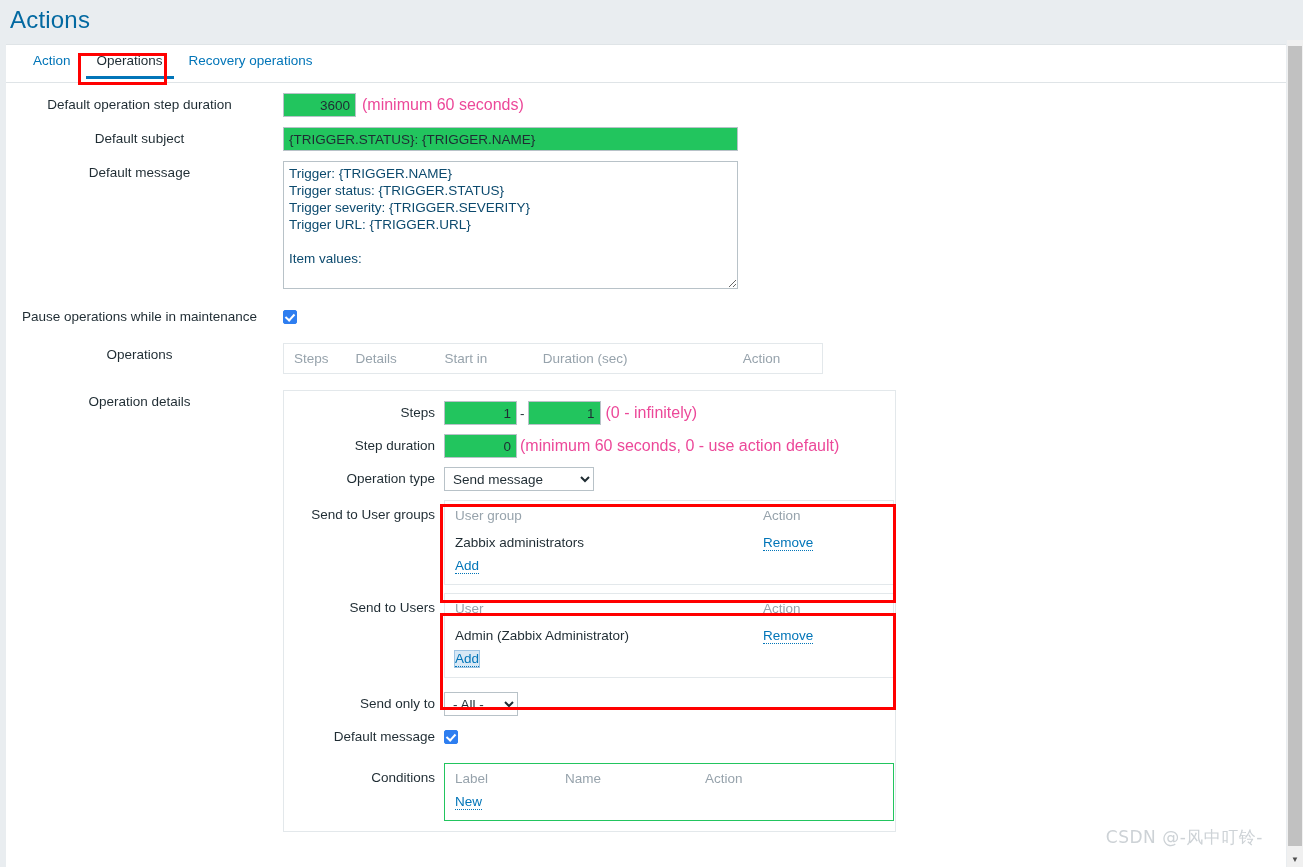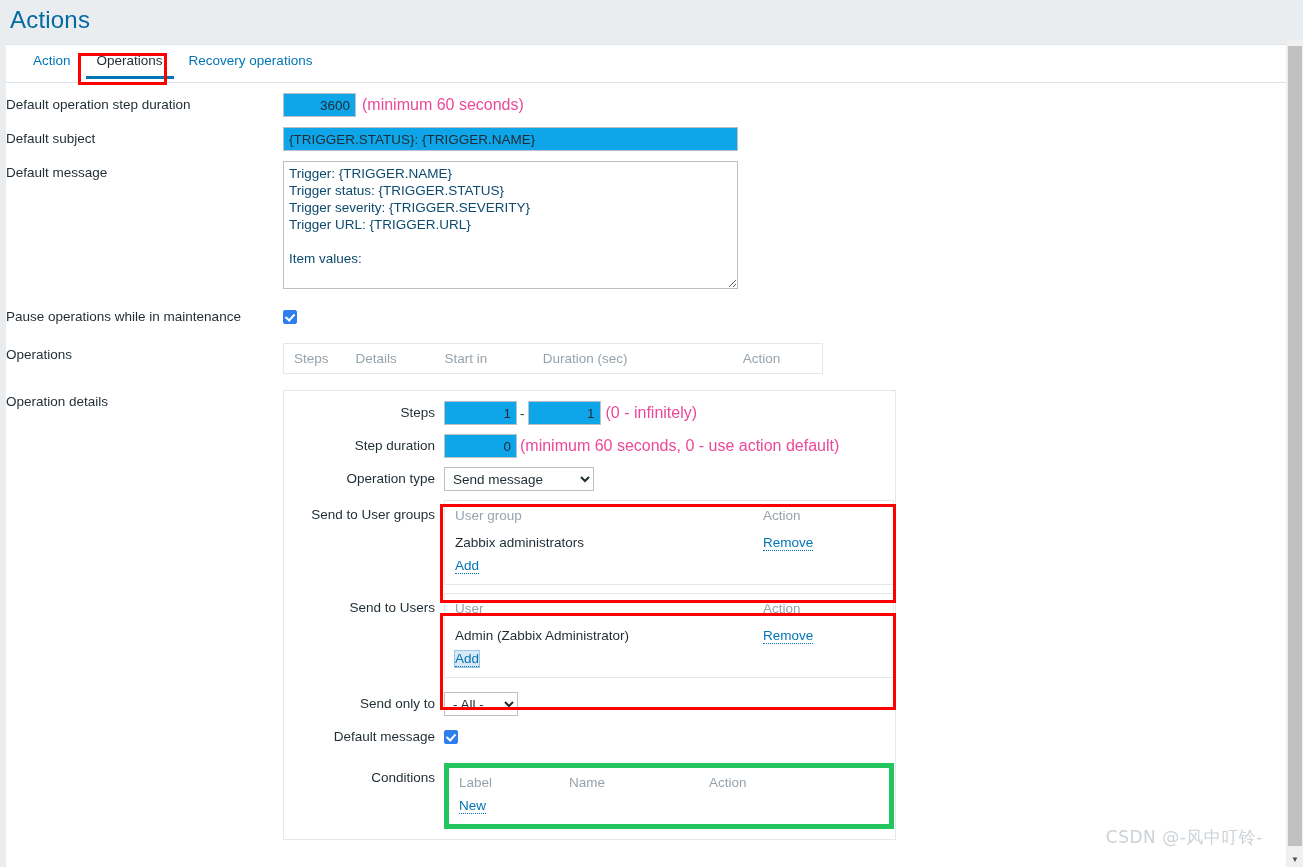--- a/index.html
+++ b/index.html
@@ -95,21 +95,21 @@
     position: relative;
     padding-top: 10px;
   }
   .row {
     display: flex;
     align-items: flex-start;
     margin-bottom: 10px;
   }
   .lbl {
     width: 277px;
-    text-align: left;
+    text-align: center;
     padding-right: 10px;
     box-sizing: border-box;
     font-size: 13.5px;
     color: #1f2c33;
     line-height: 24px;
     flex: 0 0 auto;
   }
   .fld {
     flex: 1 1 auto;
     display: flex;
@@ -121,21 +121,21 @@
     color: #ec4899;
     line-height: 24px;
     text-align: right;
   }
 
   input.txt {
     font-family: "Liberation Sans", sans-serif;
     font-size: 13.5px;
     color: #1f2c33;
     border: 1px solid #b8c2c8;
-    background: #0ea5e9;
+    background: #22c55e;
     height: 24px;
     box-sizing: border-box;
     padding: 0 5px;
     outline: none;
   }
   input.num {
     width: 73px;
     text-align: right;
   }
   input.wide {
@@ -275,21 +275,21 @@
     border: 1px solid #e3e8eb;
     background: #fff;
     box-sizing: border-box;
     padding-bottom: 2px;
   }
   .ucol-name { flex: 1 1 auto; }
   .ucol-act  { width: 120px; }
 
   .cond-table {
     width: 450px;
-    border: 5px solid #22c55e;
+    border: 1px solid #22c55e;
     background: #fff;
     box-sizing: border-box;
     padding-bottom: 2px;
   }
   .ccol-label { width: 110px; }
   .ccol-name  { width: 140px; }
   .ccol-act   { width: 110px; }
 
   
   .pg-scroll-track {

